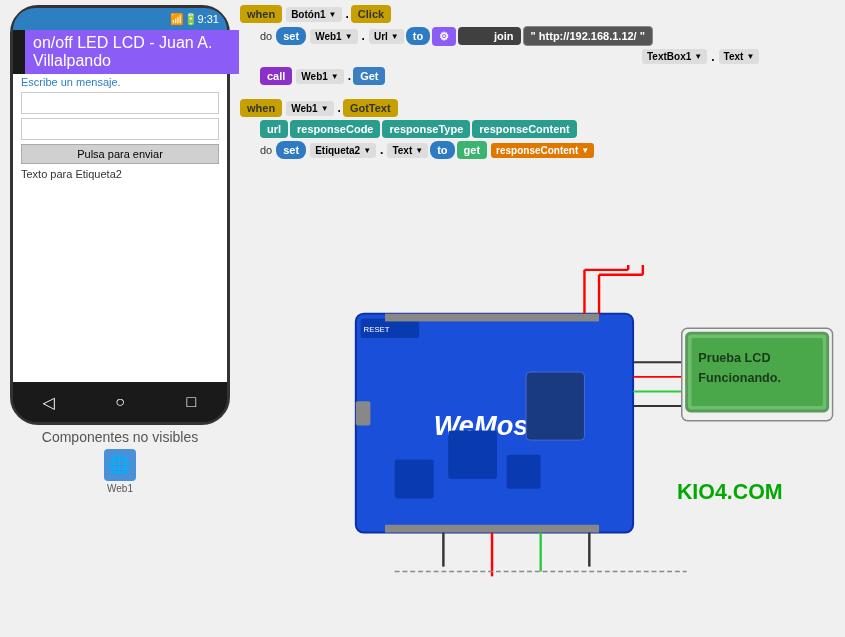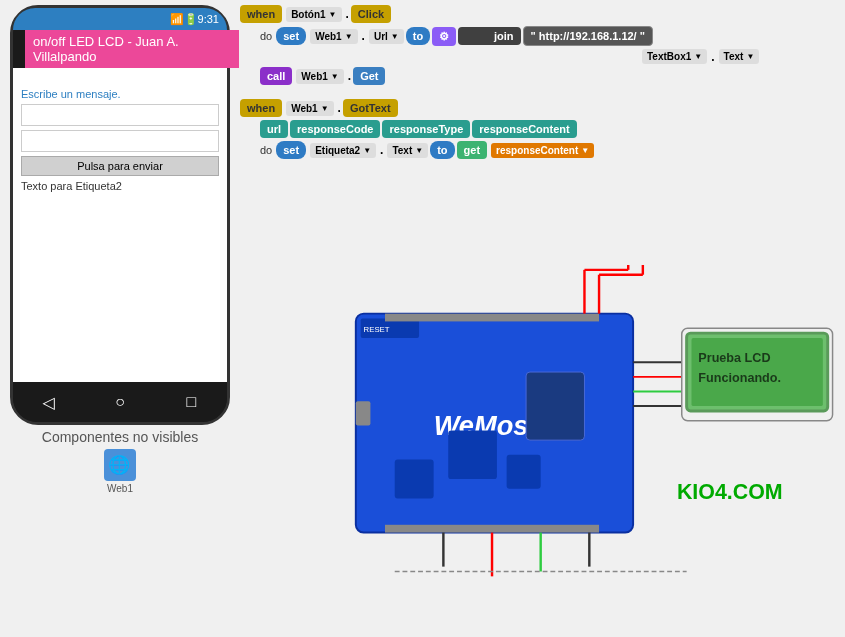--- a/index.html
+++ b/index.html
@@ -38,31 +38,31 @@
       border-radius: 24px 24px 0 0;
       display: flex;
       justify-content: flex-end;
       align-items: center;
       padding-right: 8px;
       font-size: 11px;
       color: white;
     }
     .phone-title-bar {
       width: 100%;
-      background: #ec4899;
+      background: #8b5cf6;
       padding: 4px 8px;
-      font-size: 13px;
+      font-size: 16px;
       color: white;
       margin-left: 24px;
     }
     .phone-screen {
       width: 100%;
       background: white;
       flex: 1;
-      padding: 20px 8px;
+      padding: 2px 8px;
     }
     .phone-screen .app-label {
       font-size: 11px;
       color: #2d7fc1;
       margin-bottom: 4px;
     }
     .phone-screen .text-input {
       width: 100%;
       height: 22px;
       border: 1px solid #ccc;

